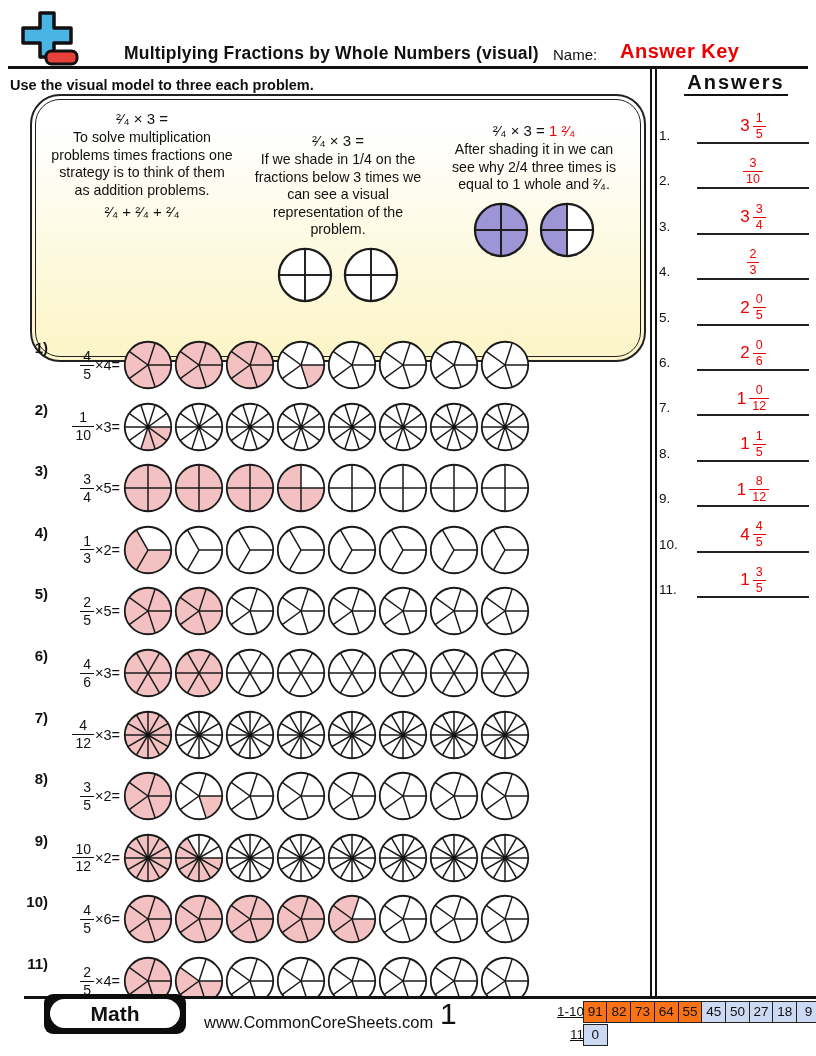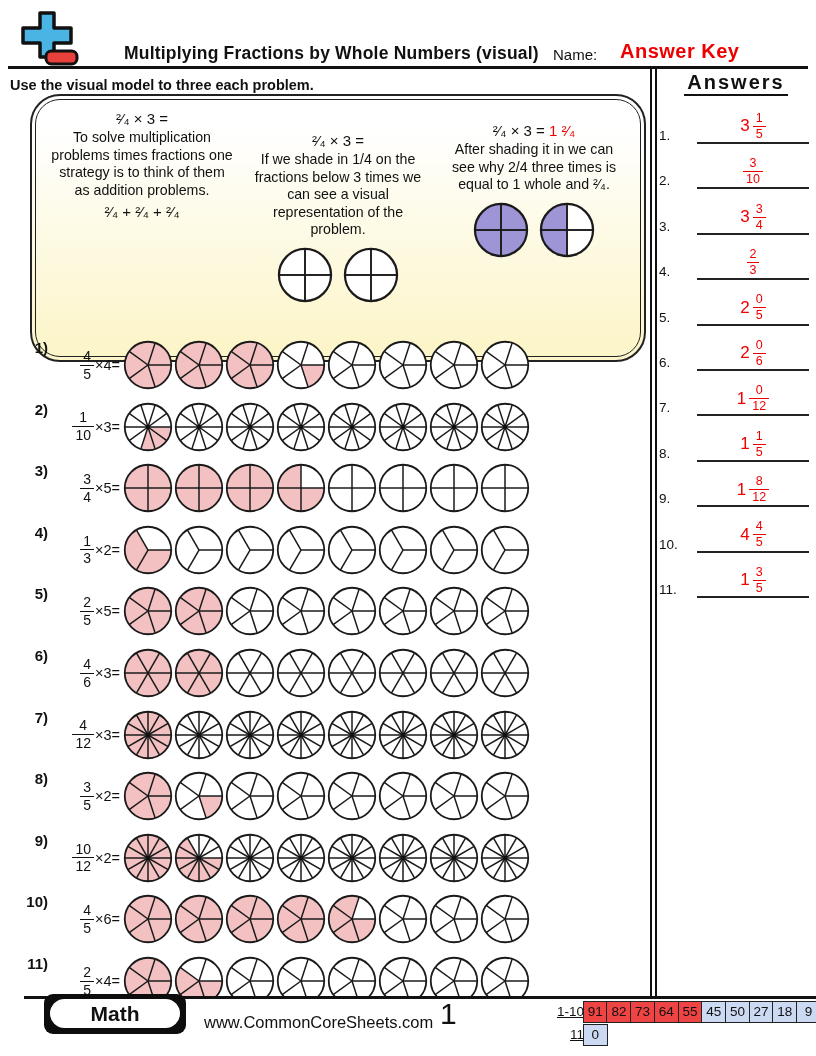--- a/index.html
+++ b/index.html
@@ -52,21 +52,21 @@
   .footer-line{position:absolute;left:8px;top:0;width:800px;height:2.5px;background:#111;}
   .badge{position:absolute;left:28px;top:-2px;width:142px;height:40px;background:#0d0d0d;border-radius:9px;}
   .badge-pill{position:absolute;inset:5px 6px 6px 6px;background:#fff;border-radius:16px;
               display:flex;align-items:center;justify-content:center;font-size:21px;font-weight:bold;color:#111;}
   .url{position:absolute;left:188px;top:17px;font-size:16.5px;}
   .page-num{position:absolute;left:424px;top:1px;font-size:30px;}
   .score{position:absolute;left:530px;top:4px;font-size:13.5px;}
   .score-row{display:flex;height:23px;align-items:center;}
   .score-label{width:38px;text-align:right;text-decoration:underline;}
   .score-cell{width:23px;height:20px;border:1.3px solid #222;margin-left:-1.3px;
-              display:flex;align-items:center;justify-content:center;background:#ef4444;}
+              display:flex;align-items:center;justify-content:center;background:#f97316;}
   .score-cell:first-of-type{margin-left:0;}
   .score-cell.hl{background:var(--score-hl);}
 </style>
 </head>
 <body>
 
 <div class="page" style="--red: #ee0000; --pink: #f3c1c1; --purple: #9e95d7; --score-hl: #ccd9f2;">
 
   <svg class="logo" width="64" height="58" viewBox="0 0 64 58">
     <path d="M24 3 h14 v15 h17 v15 h-17 v14 h-14 v-14 h-17 v-15 h17 z" fill="#4ab5e4" stroke="#111" stroke-width="3.5" stroke-linejoin="round"></path>

